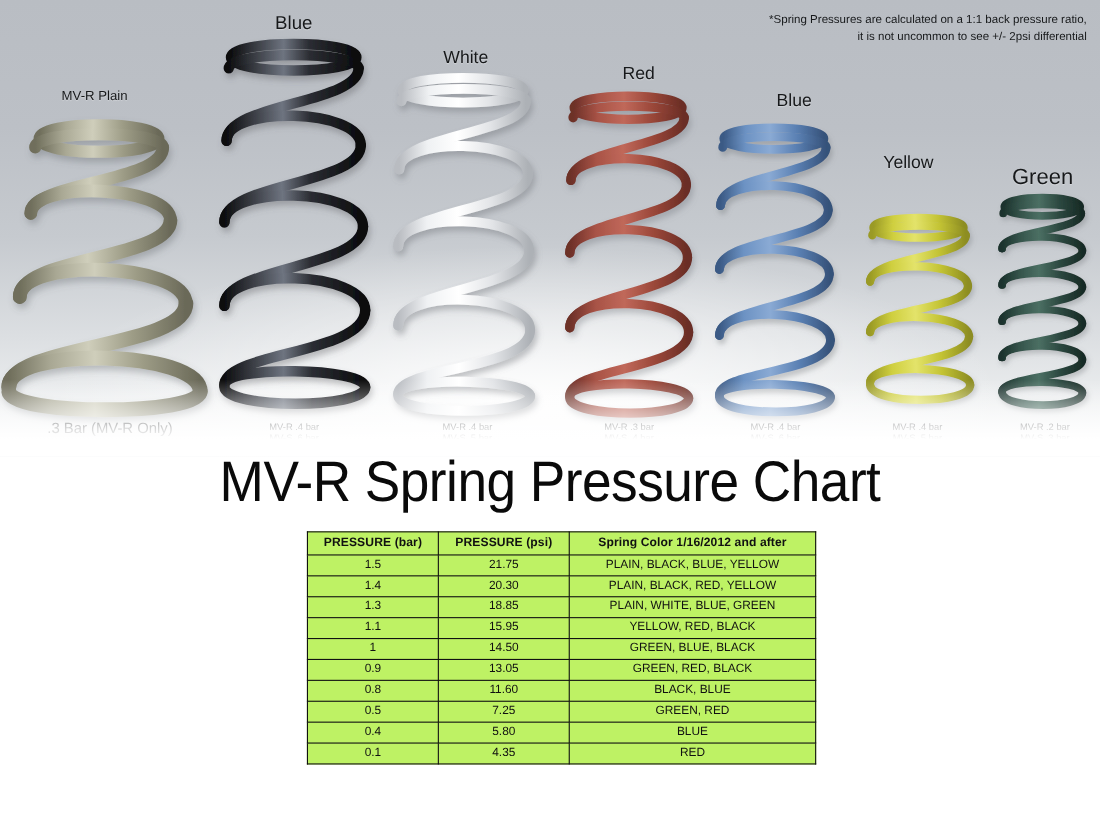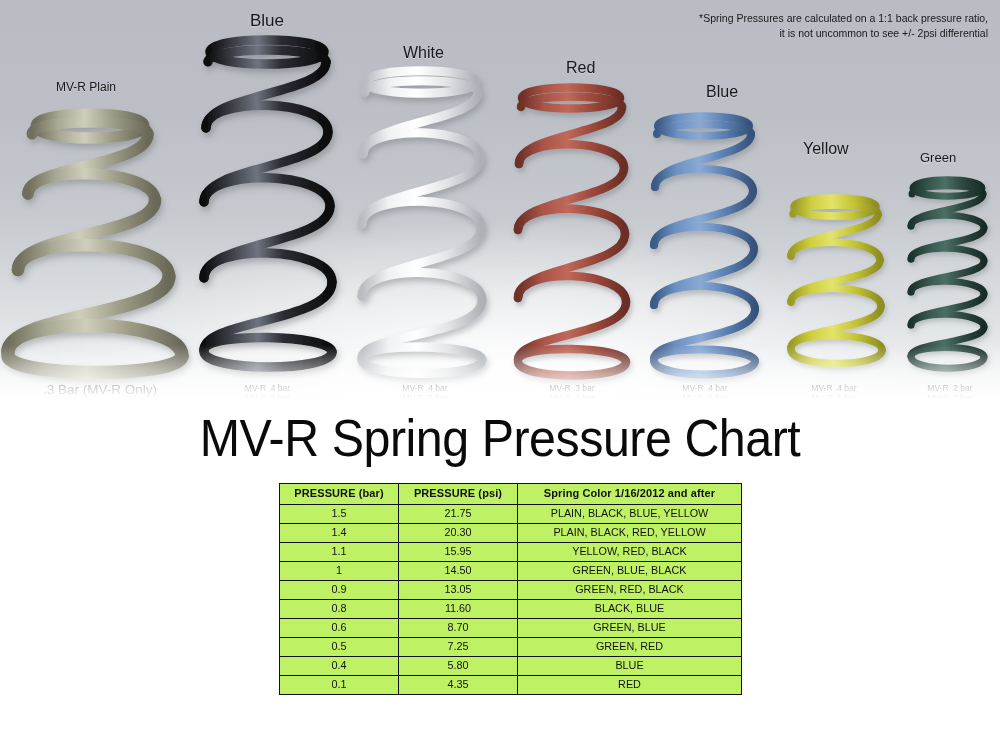--- a/index.html
+++ b/index.html
@@ -323,21 +323,21 @@
           <path d="M82,89 C82,105 9,104 9,120"></path>
           <path d="M9,120 C9,105 82,106 82,122"></path>
           <path d="M82,122 C82,138 9,137 9,153"></path>
           <path d="M9,153 C9,138 82,139 82,155"></path>
           <path d="M82,155 C82,171 9,170 9,184"></path>
           <path d="M9,184 C9,172 82,173 82,185"></path>
           <path d="M82,185 C82,200 11,200 9,185"></path>
         </g>
       </svg>
     </div>
-    <div class="top-label" style="left:920px;top:150px;font-size:13px;">Green</div>
+    <div class="top-label" style="left:920px;top:150px;font-size:20px;">Green</div>
     <div class="bot-label" style="left:886px;top:383px;width:128px;font-size:8.5px;">
       <span>MV-R .2 bar</span>
       <span class="l2">MV-S .3 bar</span>
     </div>
 
   </div>
 
   <div id="title">MV-R Spring Pressure Chart</div>
 
   <div id="tablewrap">
@@ -354,45 +354,45 @@
             <td class="c-bar">1.5</td>
             <td class="c-psi">21.75</td>
             <td class="c-col">PLAIN, BLACK, BLUE, YELLOW</td>
           </tr>
           <tr>
             <td class="c-bar">1.4</td>
             <td class="c-psi">20.30</td>
             <td class="c-col">PLAIN, BLACK, RED, YELLOW</td>
           </tr>
           <tr>
+            <td class="c-bar">1.3</td>
+            <td class="c-psi">18.85</td>
+            <td class="c-col">PLAIN, WHITE, BLUE, GREEN</td>
+          </tr>
+          <tr>
             <td class="c-bar">1.1</td>
             <td class="c-psi">15.95</td>
             <td class="c-col">YELLOW, RED, BLACK</td>
           </tr>
           <tr>
             <td class="c-bar">1</td>
             <td class="c-psi">14.50</td>
             <td class="c-col">GREEN, BLUE, BLACK</td>
           </tr>
           <tr>
             <td class="c-bar">0.9</td>
             <td class="c-psi">13.05</td>
             <td class="c-col">GREEN, RED, BLACK</td>
           </tr>
           <tr>
             <td class="c-bar">0.8</td>
             <td class="c-psi">11.60</td>
             <td class="c-col">BLACK, BLUE</td>
           </tr>
           <tr>
-            <td class="c-bar">0.6</td>
-            <td class="c-psi">8.70</td>
-            <td class="c-col">GREEN, BLUE</td>
-          </tr>
-          <tr>
             <td class="c-bar">0.5</td>
             <td class="c-psi">7.25</td>
             <td class="c-col">GREEN, RED</td>
           </tr>
           <tr>
             <td class="c-bar">0.4</td>
             <td class="c-psi">5.80</td>
             <td class="c-col">BLUE</td>
           </tr>
           <tr>

